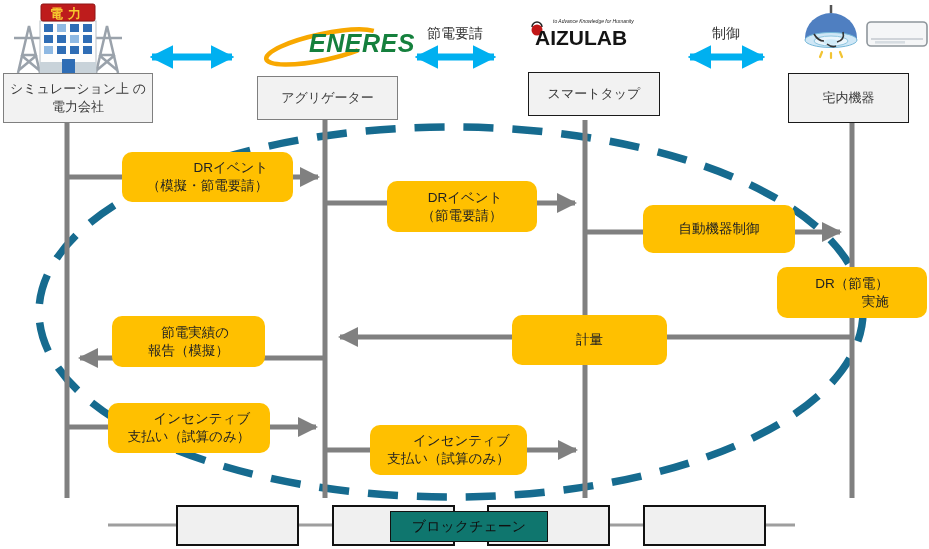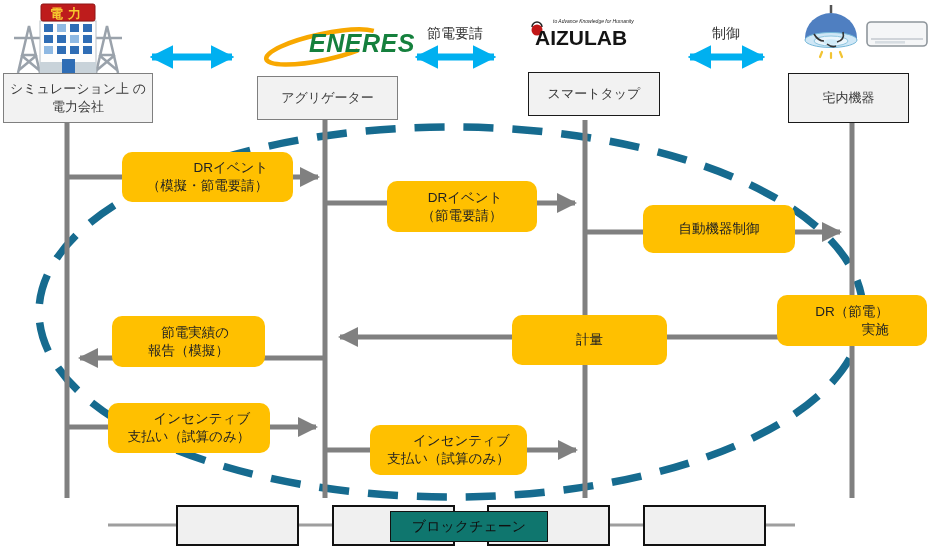--- a/index.html
+++ b/index.html
@@ -171,21 +171,21 @@
   <div class="hdr-box hdr-dark" style="left:788px; top:73px; width:121px; height:50px;">宅内機器</div>
 
   <div class="linklabel" style="left:400px; top:25px; width:110px;">節電要請</div>
   <div class="linklabel" style="left:676px; top:25px; width:100px;">制御</div>
 
   <div class="msg" style="left:122px; top:152px; width:171px; height:50px;">DRイベント
 （模擬・節電要請）</div>
   <div class="msg" style="left:387px; top:181px; width:150px; height:51px;">DRイベント
 （節電要請）</div>
   <div class="msg" style="left:643px; top:205px; width:152px; height:48px;">自動機器制御</div>
-  <div class="msg" style="left:777px; top:267px; width:150px; height:51px;margin-top:28px;">DR（節電）
+  <div class="msg" style="left:777px; top:267px; width:150px; height:51px;">DR（節電）
 実施</div>
   <div class="msg" style="left:512px; top:315px; width:155px; height:50px;">計量</div>
   <div class="msg" style="left:112px; top:316px; width:153px; height:51px;">節電実績の
 報告（模擬）</div>
   <div class="msg" style="left:108px; top:403px; width:162px; height:50px;">インセンティブ
 支払い（試算のみ）</div>
   <div class="msg" style="left:370px; top:425px; width:157px; height:50px;">インセンティブ
 支払い（試算のみ）</div>
 
   <div class="block" style="left:176px; top:505px;"></div>

